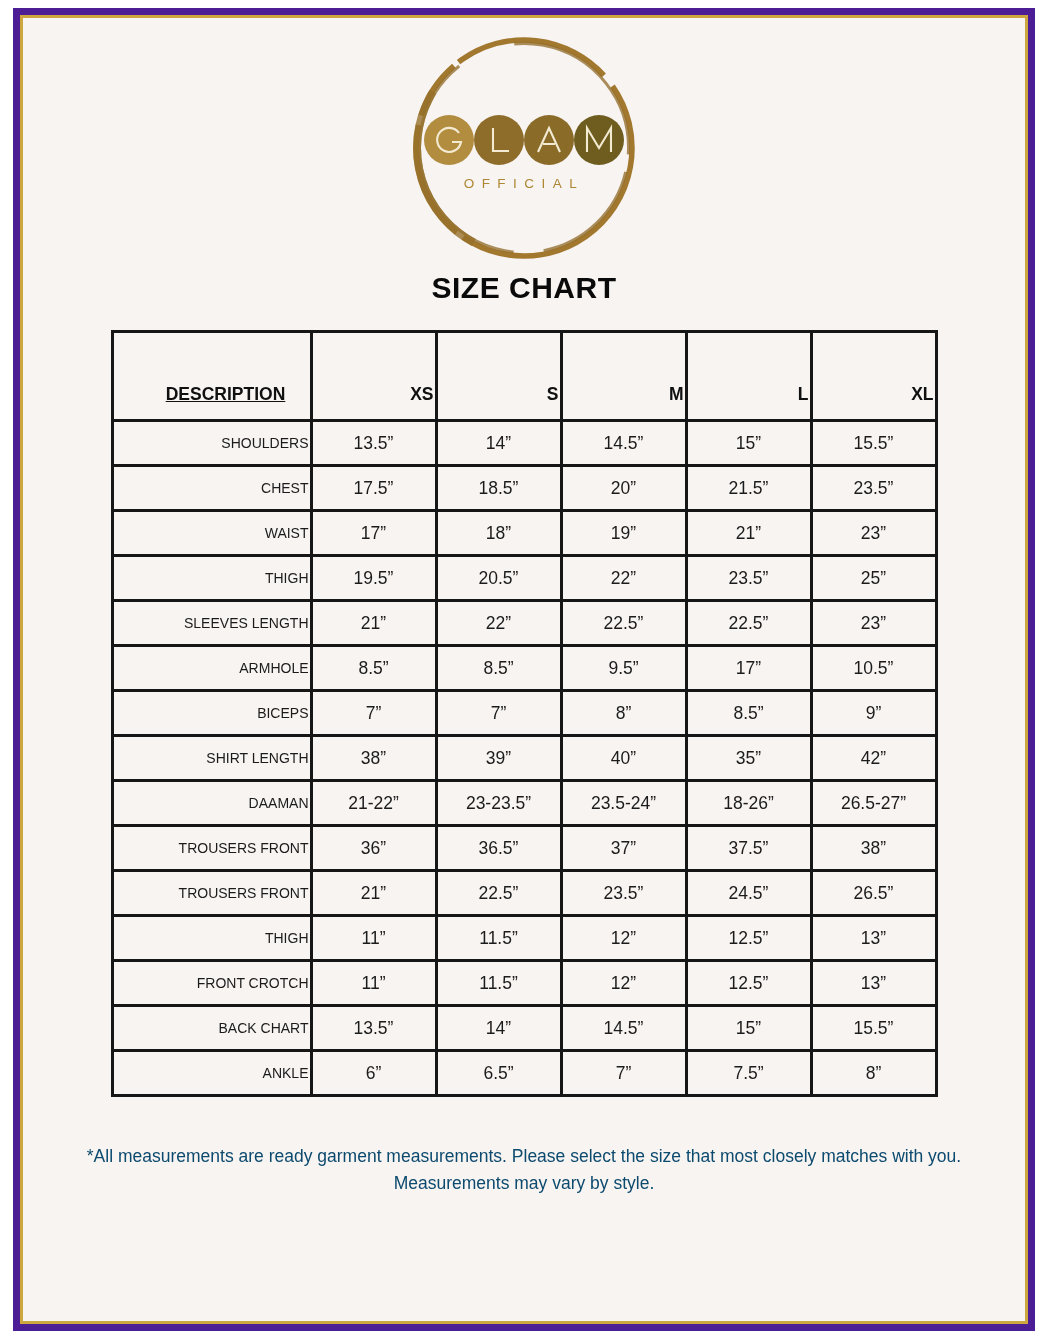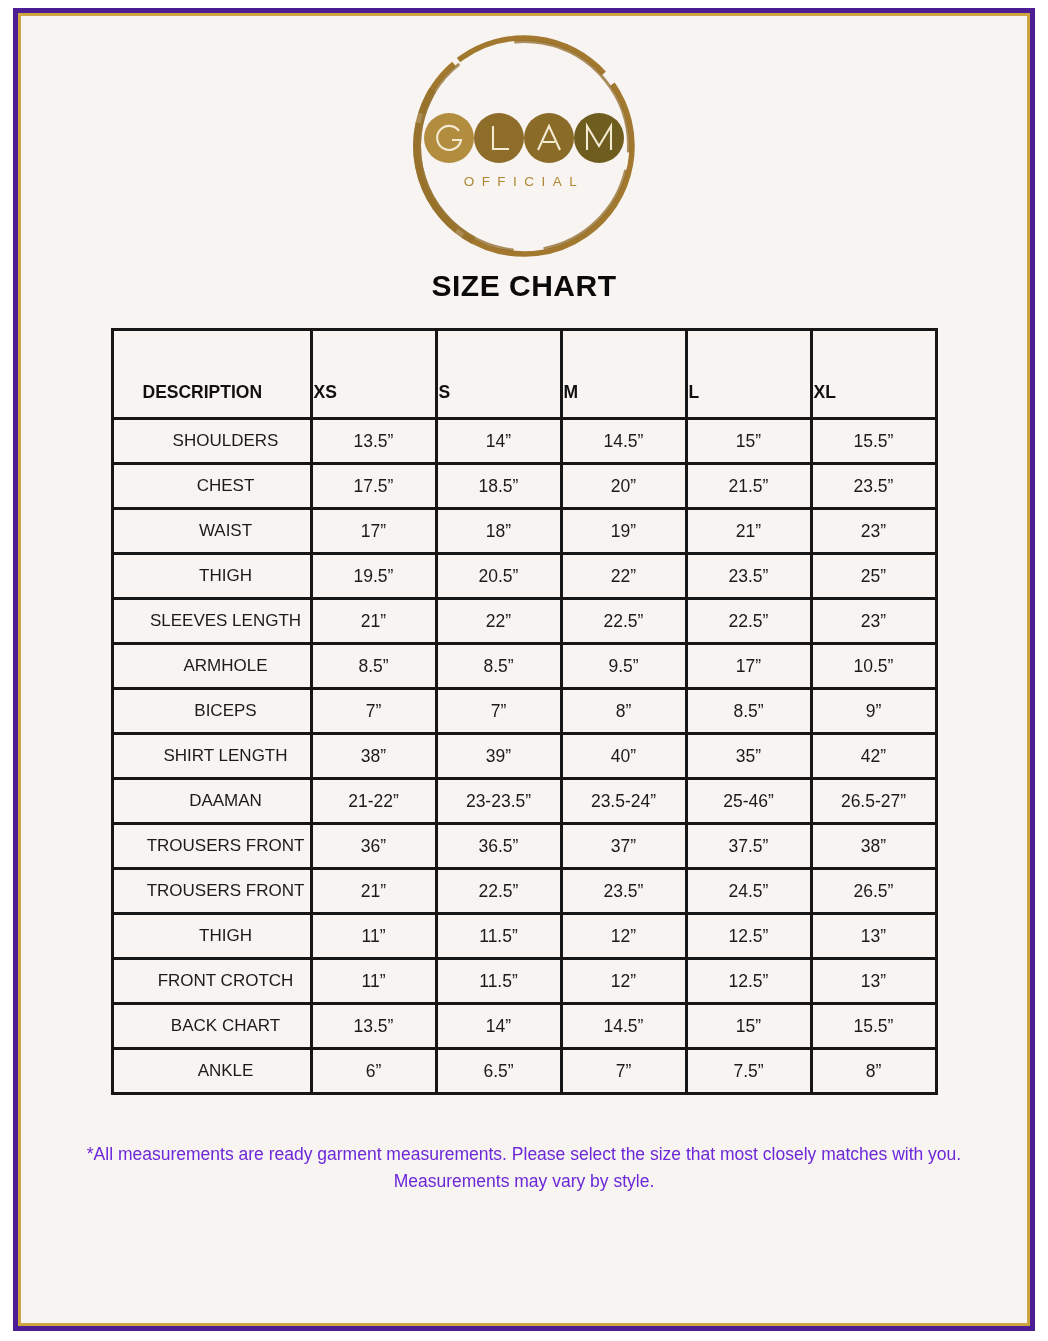--- a/index.html
+++ b/index.html
@@ -3,21 +3,21 @@
 <meta charset="utf-8">
 <style>
   html,body{margin:0;padding:0;}
   body{
     width:1048px;height:1341px;position:relative;background:#ffffff;
     font-family:"Liberation Sans",sans-serif;-webkit-font-smoothing:antialiased;
   }
   .sheet{
     position:absolute;left:13px;top:8px;right:13px;bottom:10px;
     background:#f8f4f2;
-    border:5px solid #4c1d95;
+    border:7px solid #4c1d95;
     box-shadow:inset 0 0 0 3px #cda63f;
     box-sizing:border-box;
     text-align:center;
     overflow:hidden;
   }
   .logo-wrap{margin-top:14px;line-height:0;}
   svg.logo{width:238px;height:238px;}
   .title{
     margin:4px 0 0;
     font-size:30px;font-weight:bold;color:#0a0a0a;letter-spacing:0.5px;
@@ -26,29 +26,29 @@
     margin:25px auto 0;border-collapse:collapse;width:826px;table-layout:fixed;
   }
   .size-table th,.size-table td{
     border:3px solid #161616;
     color:#1b1b1b;
     box-sizing:border-box;
     overflow:hidden;white-space:nowrap;
   }
   .size-table thead th{
     height:89px;vertical-align:bottom;padding-bottom:14px;
-    font-size:17.5px;font-weight:bold;color:#101010;text-align:left;
-  }
-  .size-table thead th.desc-col{text-align:left;padding-left:29px;}
+    font-size:17.5px;font-weight:bold;color:#101010;text-align:right;
+  }
+  .size-table thead th.desc-col{text-align:center;padding-left:29px;text-decoration:underline;}
   .size-table tbody td{
     height:45px;font-size:17.5px;text-align:center;vertical-align:middle;
   }
-  .size-table tbody td.label-cell{text-align:center;padding-left:29px;font-size:17px;}
+  .size-table tbody td.label-cell{text-align:right;padding-left:29px;font-size:14px;}
   .footer{
-    margin-top:46px;font-size:17.5px;color:#6d28d9;line-height:1.55;
+    margin-top:46px;font-size:17.5px;color:#0c4a6e;line-height:1.55;
   }
 </style>
 </head>
 <body>
 
 <div class="sheet">
 
   <div class="logo-wrap">
     <svg class="logo" viewBox="-119 -119 238 238">
 
@@ -173,21 +173,21 @@
       <td>40”</td>
       <td>35”</td>
       <td>42”</td>
     </tr>
 
     <tr>
       <td class="label-cell">DAAMAN</td>
       <td>21-22”</td>
       <td>23-23.5”</td>
       <td>23.5-24”</td>
-      <td>25-46”</td>
+      <td>18-26”</td>
       <td>26.5-27”</td>
     </tr>
 
     <tr>
       <td class="label-cell">TROUSERS FRONT</td>
       <td>36”</td>
       <td>36.5”</td>
       <td>37”</td>
       <td>37.5”</td>
       <td>38”</td>

